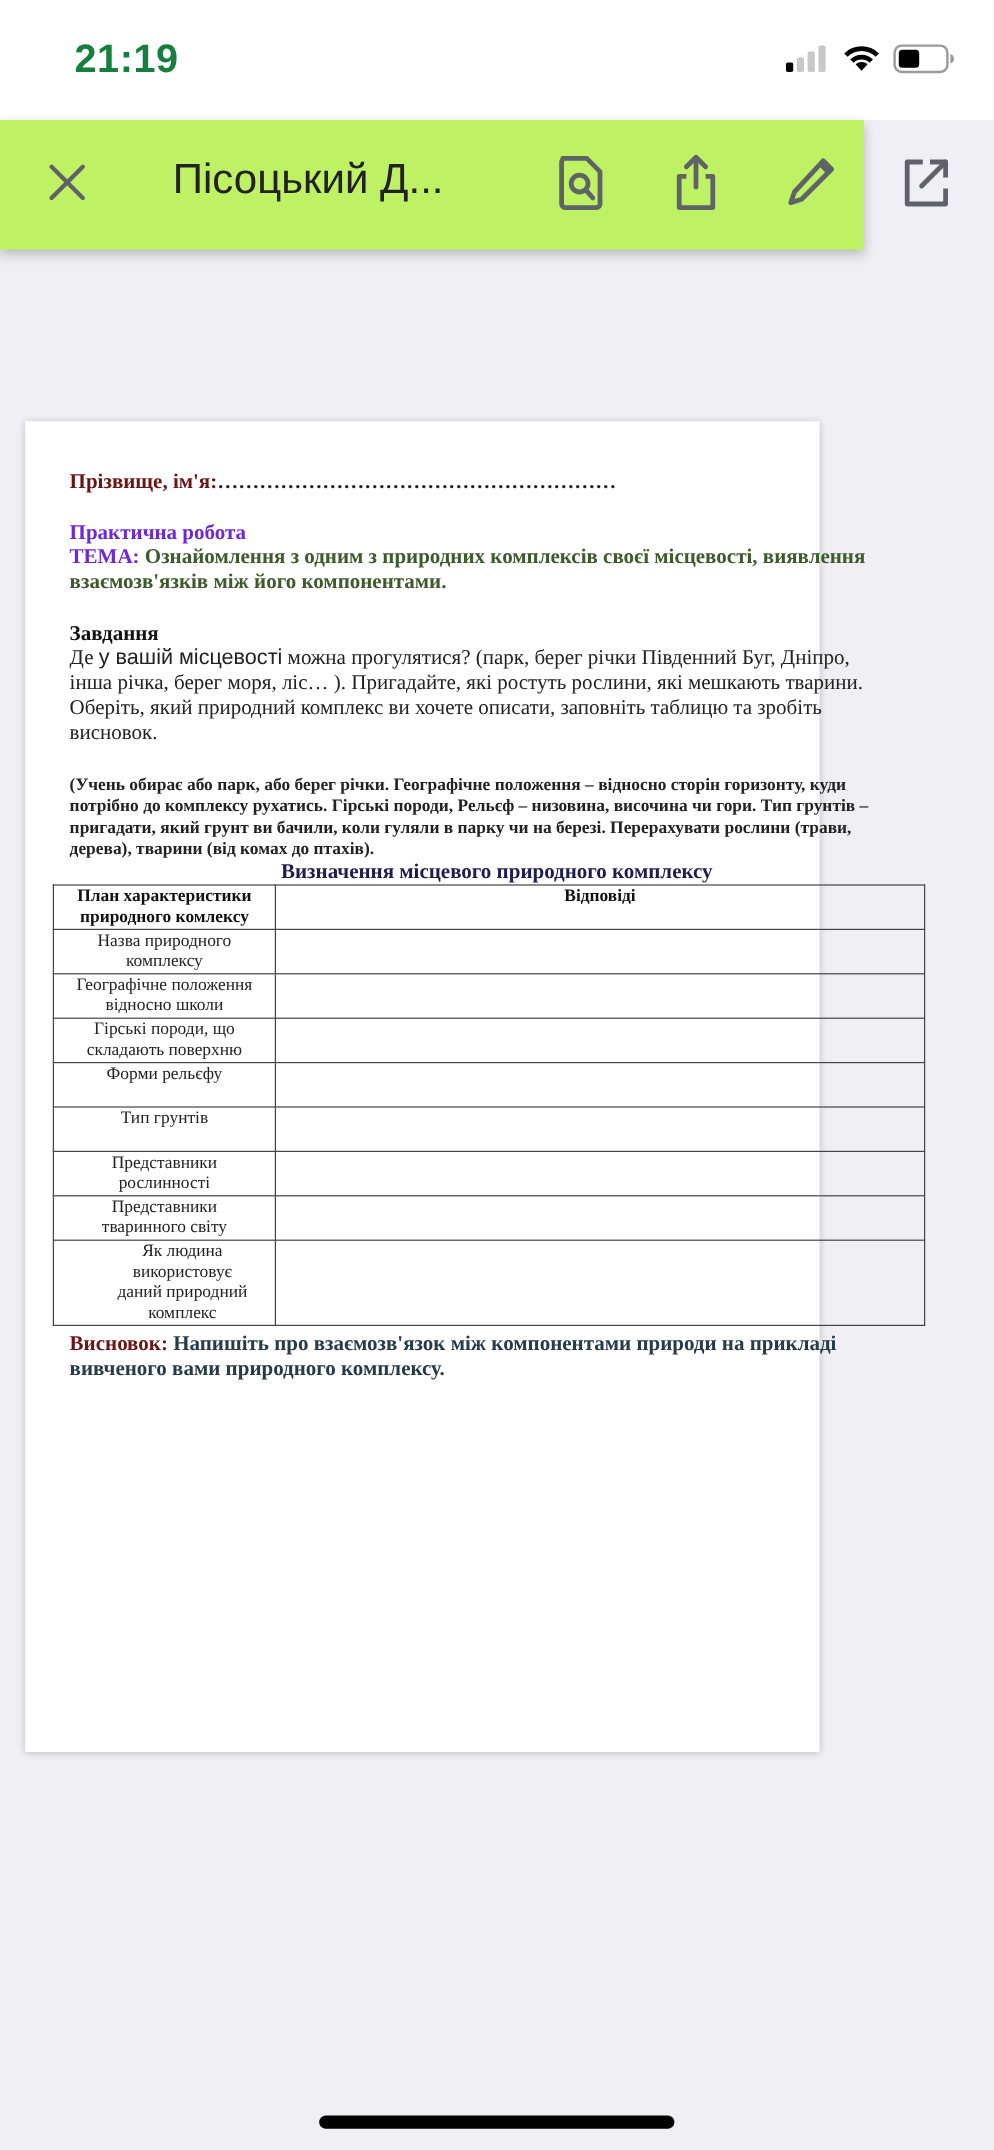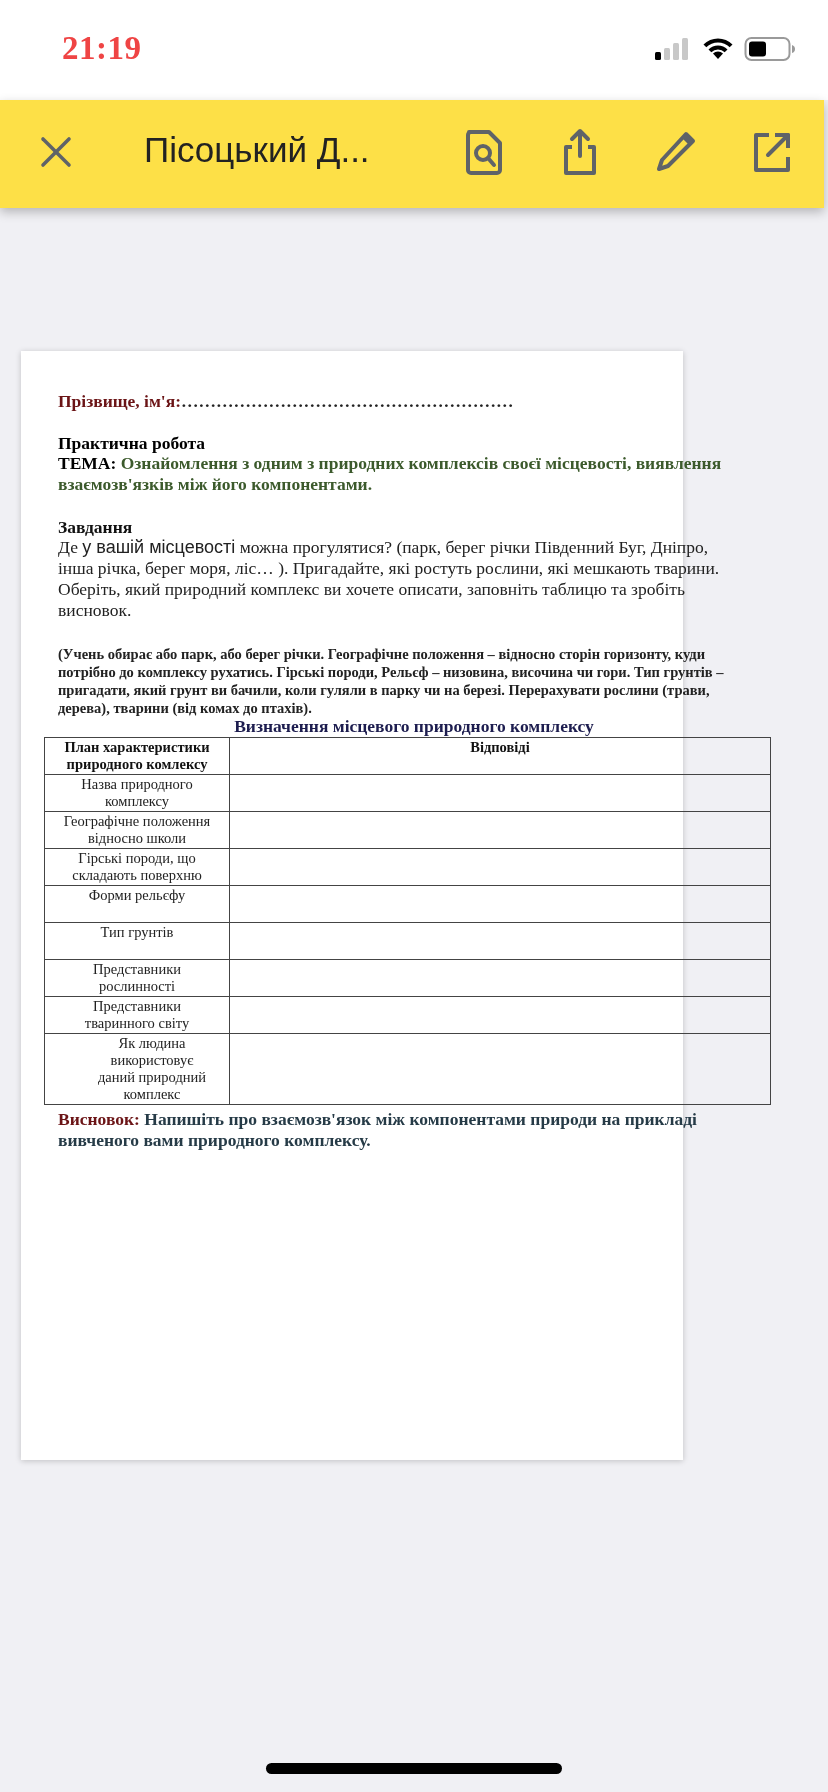--- a/index.html
+++ b/index.html
@@ -1,32 +1,32 @@
 <!DOCTYPE html>
 <html><head>
   <meta charset="utf-8">
   <style>
     * { box-sizing: border-box; margin: 0; padding: 0; }
     html, body { width: 828px; height: 1792px; overflow: hidden; }
     body { background: #f0f0f4; font-family: "Liberation Sans", sans-serif; position: relative; }
 
     .statusbar { position: absolute; top: 0; left: 0; width: 828px; height: 100px; background: #fff; }
-    .time { position: absolute; left: 62px; top: 30px; font-size: 33px; font-weight: bold; color: #ef4444; letter-spacing: 0.5px; font-family: Liberation Serif, serif; }
+    .time { position: absolute; left: 62px; top: 30px; font-size: 33px; font-weight: bold; color: #15803d; letter-spacing: 0.5px; font-family: Liberation Sans, sans-serif; }
     .status-icons { position: absolute; right: 32px; top: 36px; display: flex; align-items: center; gap: 10px; }
 
-    .toolbar { position: absolute; top: 100px; left: 0; width: 824px; height: 108px; background: #fde047; box-shadow: 0 4px 10px rgba(0,0,0,0.25); z-index: 2; text-decoration: underline; }
+    .toolbar { position: absolute; top: 100px; left: 0; width: 720px; height: 108px; background: #bef264; box-shadow: 0 4px 10px rgba(0,0,0,0.25); z-index: 2; text-decoration: underline; }
     .toolbar .close { position: absolute; left: 38px; top: 34px; width: 36px; height: 36px; cursor: pointer; }
     .toolbar .title { position: absolute; left: 144px; top: 30px; font-size: 35px; color: #222; font-family: "Liberation Sans", sans-serif; white-space: nowrap; }
     .toolbar .tbtn { position: absolute; top: 28px; width: 44px; height: 48px; cursor: pointer; }
 
     .page { position: absolute; left: 21px; top: 351px; width: 662px; height: 1109px; background: #fff; box-shadow: 0 1px 6px rgba(0,0,0,0.2); }
     .doc { font-family: "Liberation Serif", serif; position: absolute; left: 0; top: 0; width: 100%; }
     .abs { position: absolute; white-space: nowrap; }
     .maroon { color: #6b1416; }
-    .blue { color: #000000; }
+    .blue { color: #6d28d9; }
     .green { color: #3c5a2c; }
     .navy { color: #1d1d4f; }
     .slate { color: #263b47; }
     .b { font-weight: bold; }
 
     .name-line { left: 37px; top: 40px; font-size: 17.5px; }
     .practical { left: 37px; top: 82px; font-size: 17.5px; }
     .topic { left: 37px; top: 102px; font-size: 17.5px; line-height: 21px; }
     .task-head { left: 37px; top: 166px; font-size: 17.5px; color: #111; }
     .task-text { left: 37px; top: 186px; font-size: 17.5px; line-height: 21px; color: #222; }

